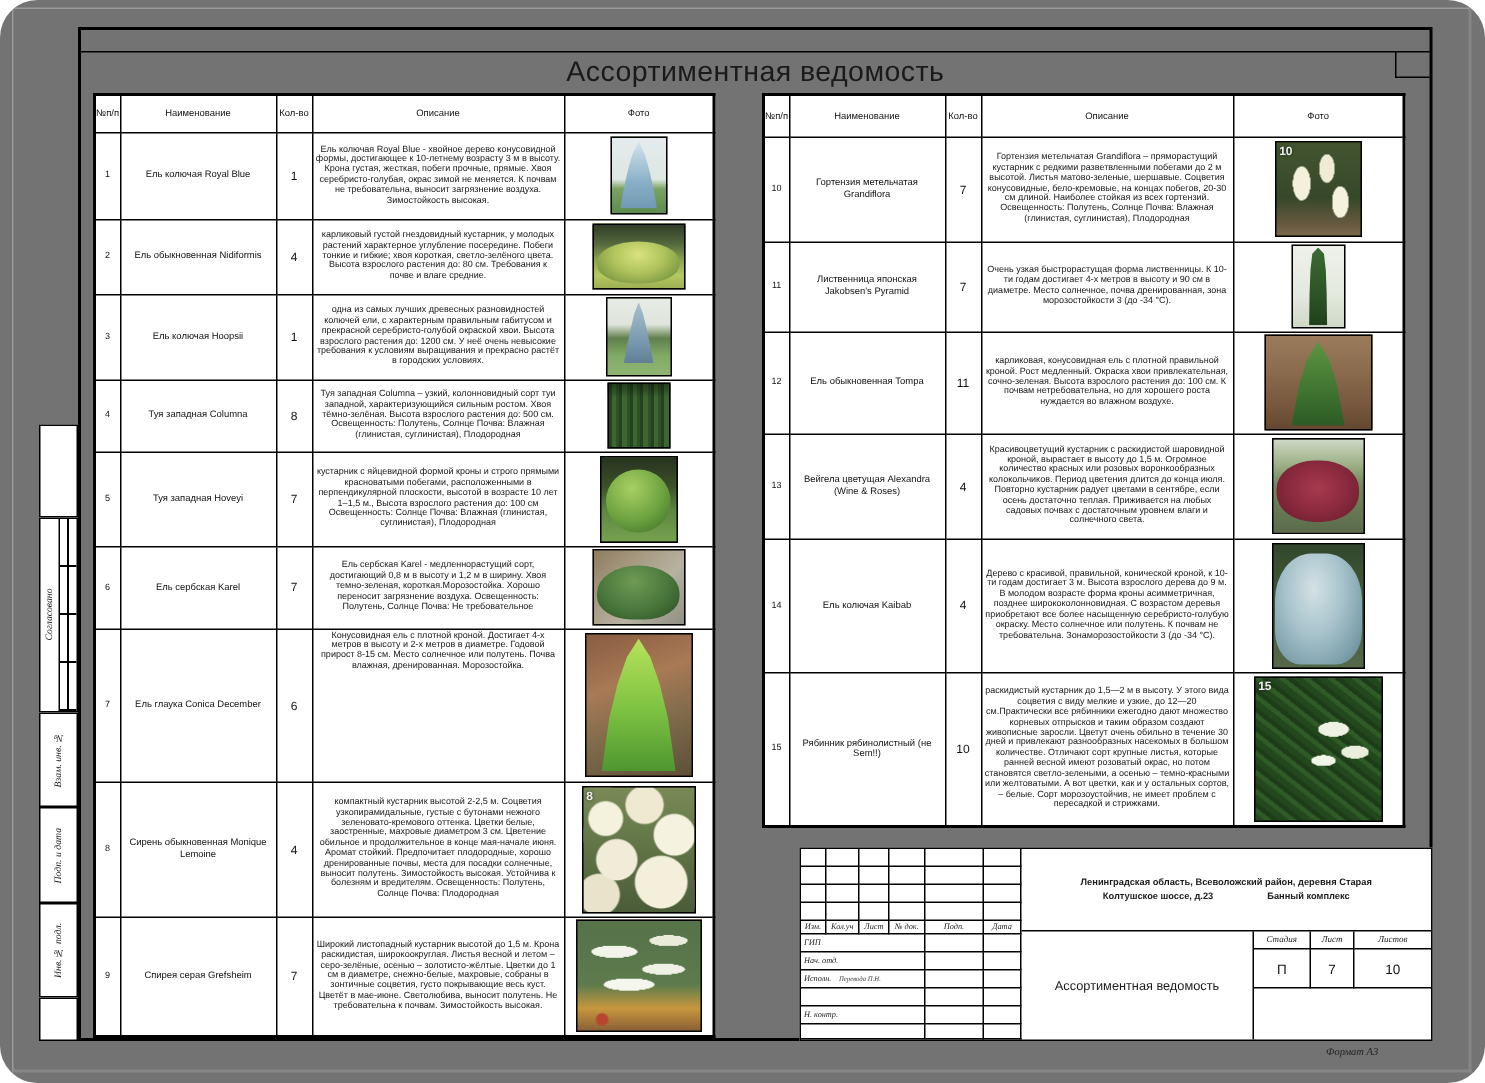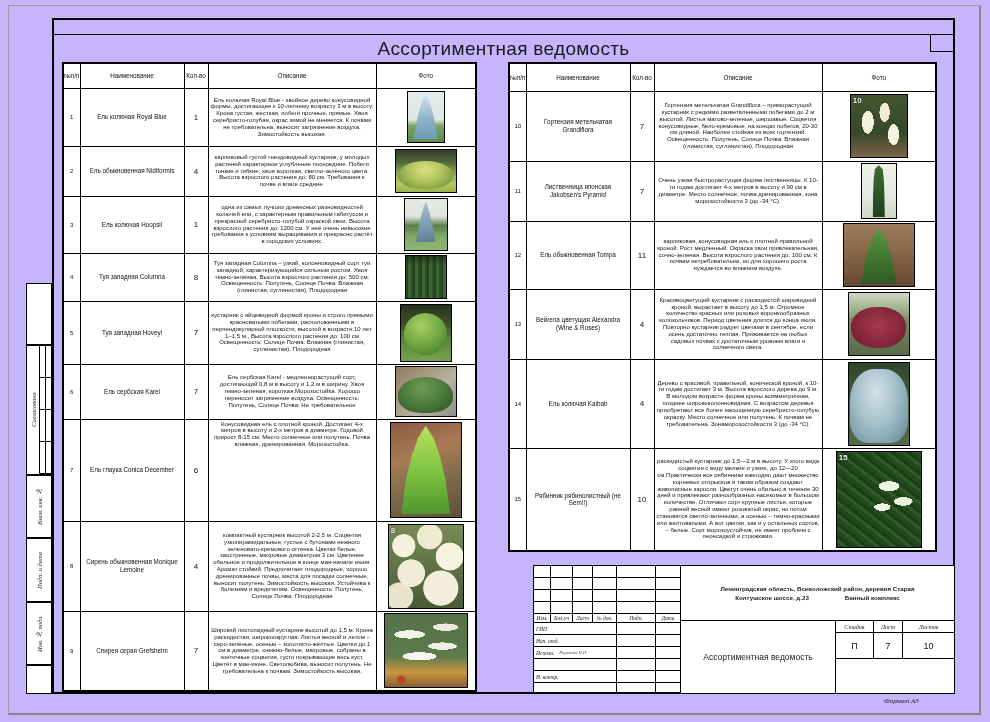--- a/index.html
+++ b/index.html
@@ -1,17 +1,17 @@
 <!DOCTYPE html>
 <html><head>
 <meta charset="utf-8">
 <style>
   html,body{margin:0;padding:0;background:#fff;}
-  .page{position:relative;width:990px;height:722px;background:#c4b5fd;overflow:hidden;
-        font-family:"Liberation Sans",sans-serif;color:#111;}
+  .page{position:relative;width:990px;height:722px;background:#737373;overflow:hidden;
+        font-family:"Liberation Sans",sans-serif;color:#111;border-radius:25px;}
   .sheet-edge{position:absolute;left:8px;top:5px;right:9px;bottom:7px;
         border:1px solid #9a9a9a;border-right:2px solid #868686;border-bottom:2px solid #868686;}
   
   .frame{position:absolute;left:52px;top:18px;width:903px;height:676px;border:2px solid #000;box-sizing:border-box;}
   .title-band-line{position:absolute;left:0;right:0;top:14px;border-top:1px solid #000;}
   .sheet-title{position:absolute;left:0;right:0;top:18px;text-align:center;font-size:19px;color:#1a1a1a;letter-spacing:.3px;}
   .corner-box{position:absolute;right:0;top:14px;width:22px;height:17px;border-left:1px solid #000;border-bottom:1px solid #000;}
   
   .strip-box{position:absolute;left:26px;width:26px;border:1px solid #000;box-sizing:border-box;background:#fff;}
   .vtxt{writing-mode:vertical-rl;transform:rotate(180deg);font:italic 6.5px "Liberation Serif",serif;

